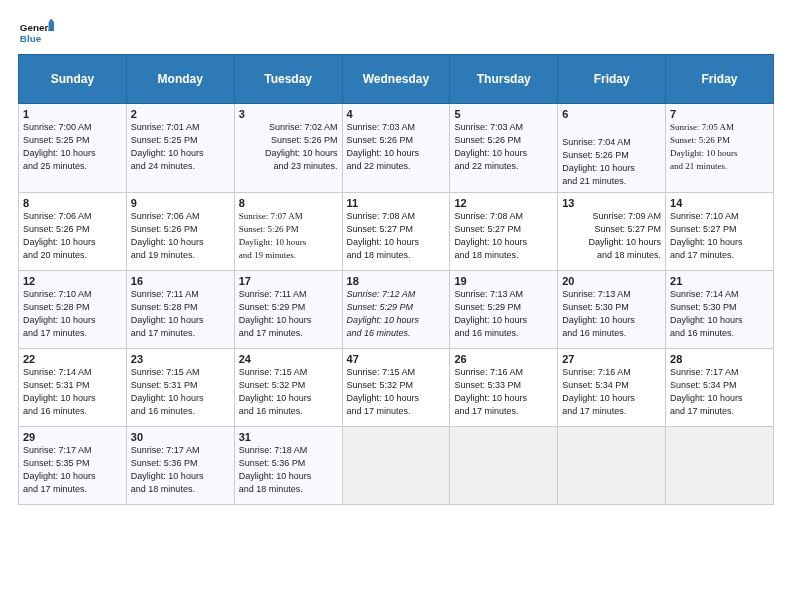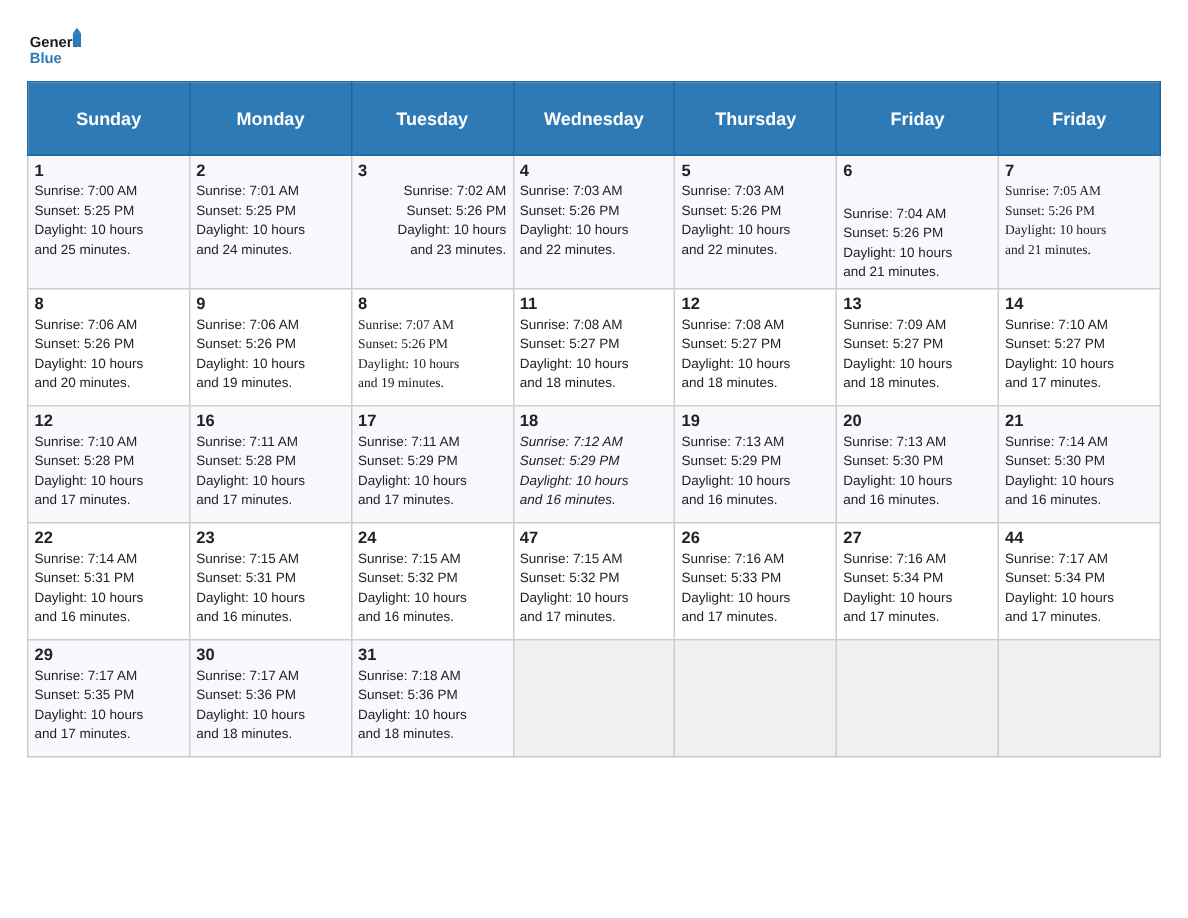--- a/index.html
+++ b/index.html
@@ -200,21 +200,21 @@
           </td>
           <td>
             <span class="day-num">12</span>
             <div class="day-info" style="white-space: pre-line;">Sunrise: 7:08 AM
 Sunset: 5:27 PM
 Daylight: 10 hours
 and 18 minutes.</div>
           </td>
           <td>
             <span class="day-num">13</span>
-            <div class="day-info" style="white-space: pre-line;">Sunrise: 7:09 AM
+            <div class="day-info" style="white-space: pre-line; text-align: right;">Sunrise: 7:09 AM
 Sunset: 5:27 PM
 Daylight: 10 hours
 and 18 minutes.</div>
           </td>
           <td>
             <span class="day-num">14</span>
             <div class="day-info" style="white-space: pre-line;">Sunrise: 7:10 AM
 Sunset: 5:27 PM
 Daylight: 10 hours
 and 17 minutes.</div>
@@ -308,21 +308,21 @@
 and 17 minutes.</div>
           </td>
           <td>
             <span class="day-num">27</span>
             <div class="day-info" style="white-space: pre-line;">Sunrise: 7:16 AM
 Sunset: 5:34 PM
 Daylight: 10 hours
 and 17 minutes.</div>
           </td>
           <td>
-            <span class="day-num">44</span>
+            <span class="day-num">28</span>
             <div class="day-info" style="white-space: pre-line;">Sunrise: 7:17 AM
 Sunset: 5:34 PM
 Daylight: 10 hours
 and 17 minutes.</div>
           </td>
         </tr>
         <tr>
           <td>
             <span class="day-num">29</span>
             <div class="day-info" style="white-space: pre-line;">Sunrise: 7:17 AM

